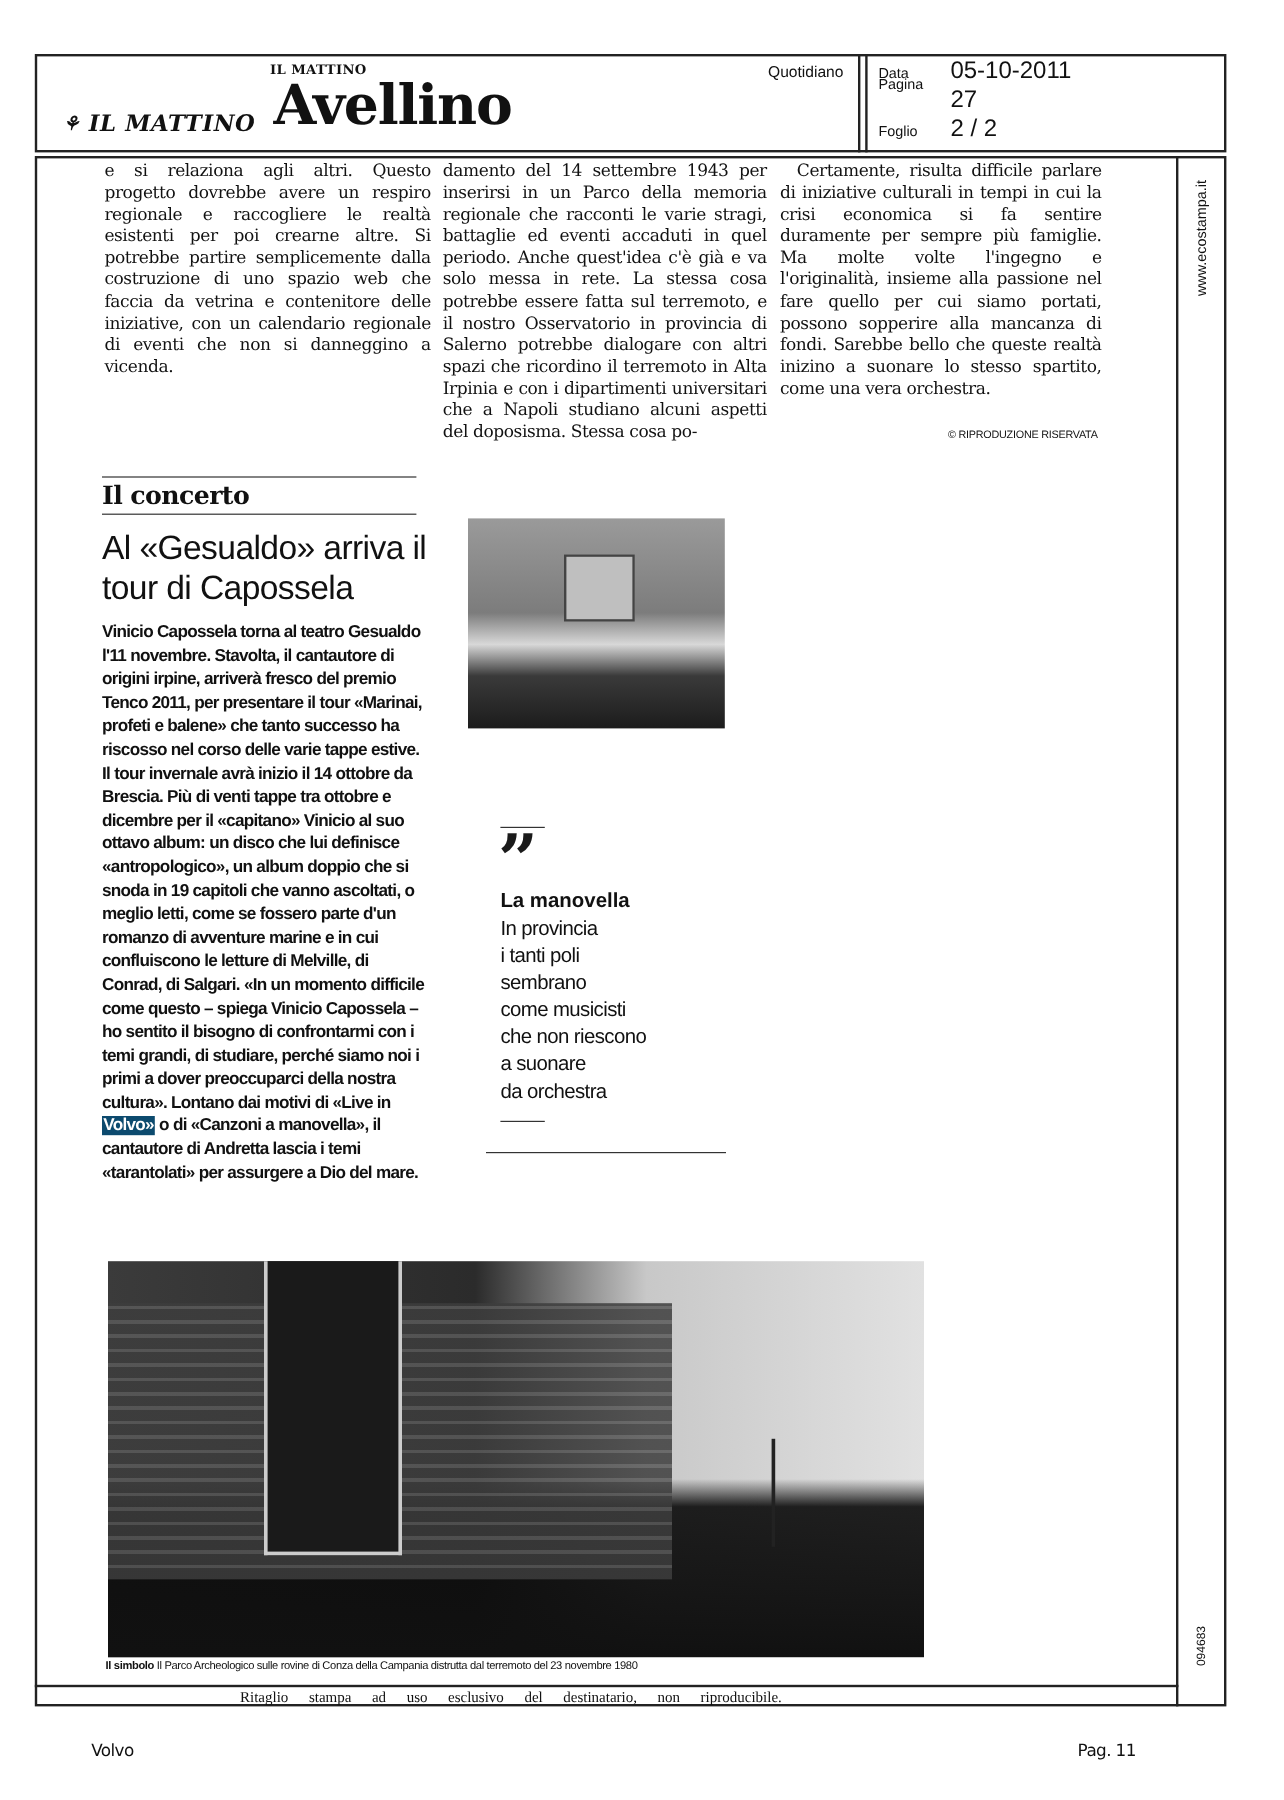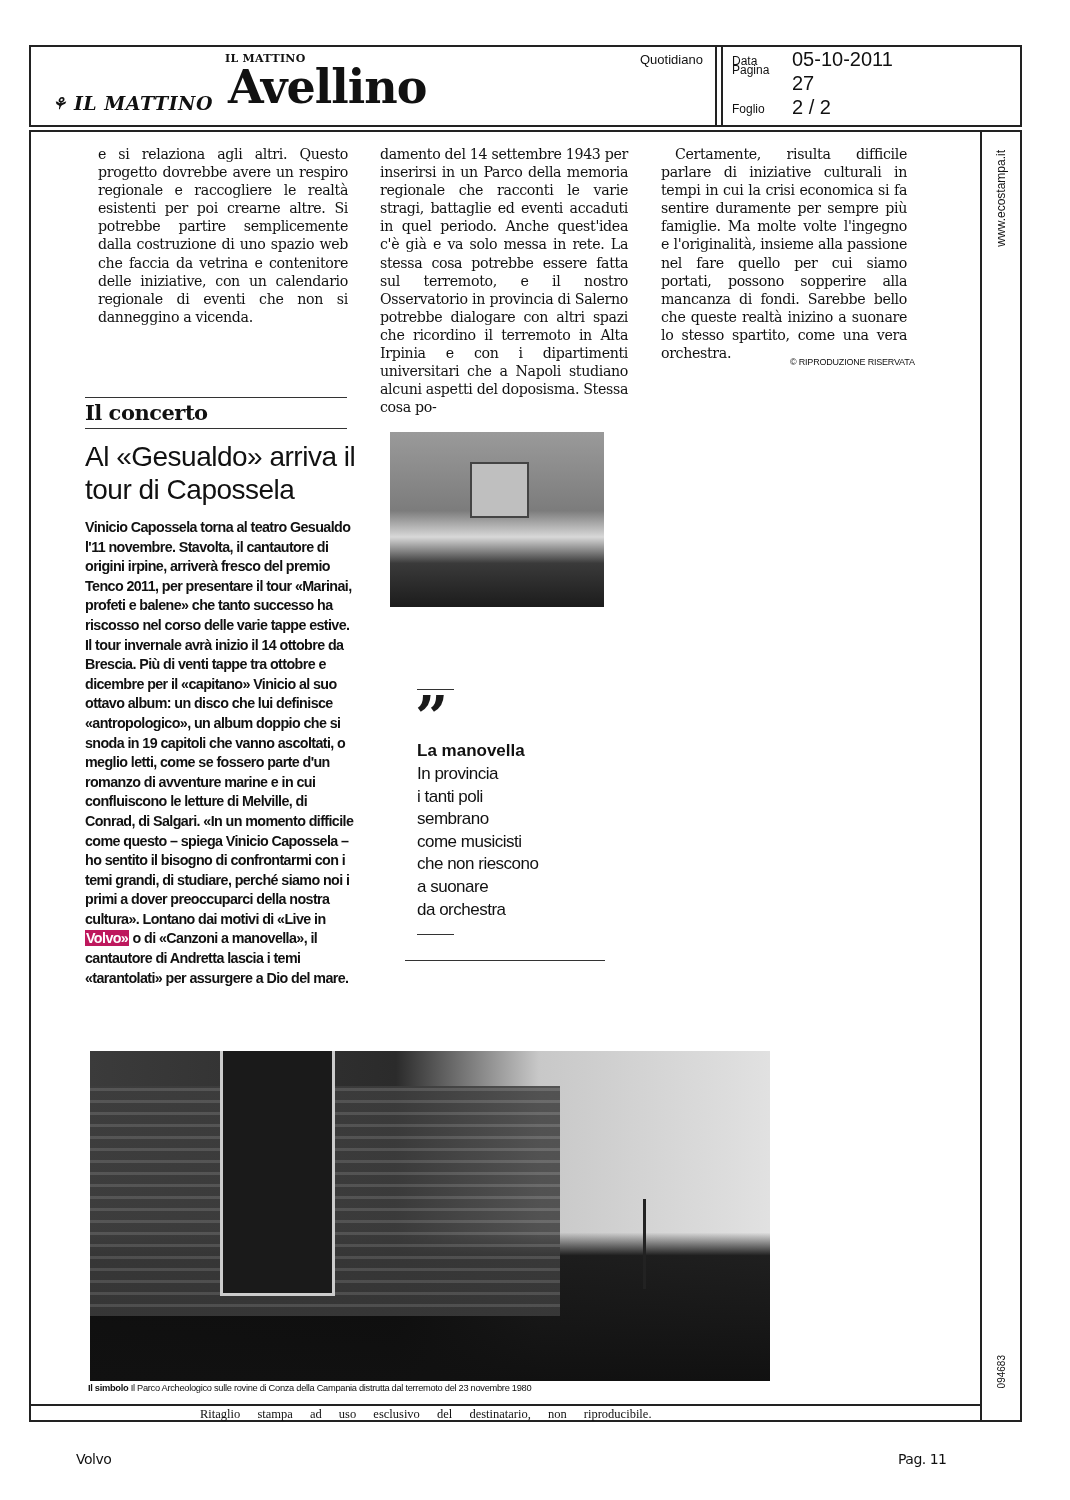--- a/index.html
+++ b/index.html
@@ -16,29 +16,29 @@
   .quotidiano { left: 640px; top: 52px; font-family: "Liberation Sans", sans-serif; font-size: 13px; }
   .meta-label { font-family: "Liberation Sans", sans-serif; font-size: 12px; left: 732px; }
   .meta-val { font-family: "Liberation Sans", sans-serif; font-size: 20px; left: 792px; }
 
   
   .body-frame { left: 29px; top: 130px; width: 993px; height: 1292px; border: 2px solid #222; box-sizing: border-box; }
   .body-vline { left: 980px; top: 130px; width: 2px; height: 1292px; background: #222; }
   .footer-line { left: 29px; top: 1404px; width: 953px; height: 2px; background: #222; }
 
   .col { font-family: "DejaVu Serif", serif; font-size: 14.2px; line-height: 18.1px; text-align: justify; letter-spacing: -0.35px; }
-  .col p { margin: 11px; }
+  .col p { margin: 0; }
   .col .indent { text-indent: 14px; }
   .copyright { left: 790px; top: 357px; font-family: "Liberation Sans", sans-serif; font-size: 9px; letter-spacing: -0.2px; }
 
   .rule { height: 1px; background: #333; }
   .kicker { left: 85px; top: 400px; font-family: "DejaVu Serif", serif; font-weight: bold; font-size: 21px; letter-spacing: -0.5px; }
   .headline { left: 85px; top: 440px; font-family: "Liberation Sans", sans-serif; font-size: 28px; line-height: 33px; letter-spacing: -0.5px; width: 290px; }
   .article { left: 85px; top: 518px; width: 270px; font-family: "Liberation Sans", sans-serif; font-weight: bold; font-size: 14.3px; line-height: 19.6px; letter-spacing: -0.6px; }
-  .hl { background: #be185d; color: #fff; padding: 0 1px; }
+  .hl { background: #0c4a6e; color: #fff; padding: 0 1px; }
 
   .photo-small { left: 390px; top: 432px; width: 214px; height: 175px; background: linear-gradient(180deg, #9a9a9a 0%, #7c7c7c 45%, #d8d8d8 60%, #3a3a3a 75%, #1c1c1c 100%); }
   .photo-small .frame { position: absolute; left: 80px; top: 30px; width: 55px; height: 52px; border: 2px solid #444; background: #bfbfbf; }
 
   .quote-mark { left: 415px; top: 697px; font-family: "DejaVu Serif", serif; font-weight: bold; font-size: 58px; line-height: 40px; color: #1a1a1a; }
   .quote-title { left: 417px; top: 741px; font-family: "Liberation Sans", sans-serif; font-weight: bold; font-size: 17px; }
   .quote-body { left: 417px; top: 763px; font-family: "Liberation Sans", sans-serif; font-size: 17px; line-height: 22.6px; letter-spacing: -0.5px; white-space: pre-line; width: 190px; }
 
   .photo-big { left: 90px; top: 1051px; width: 680px; height: 330px; background:
      linear-gradient(180deg, rgba(0,0,0,0) 0%, rgba(0,0,0,0) 55%, rgba(10,10,10,0.9) 62%, #111 100%),

